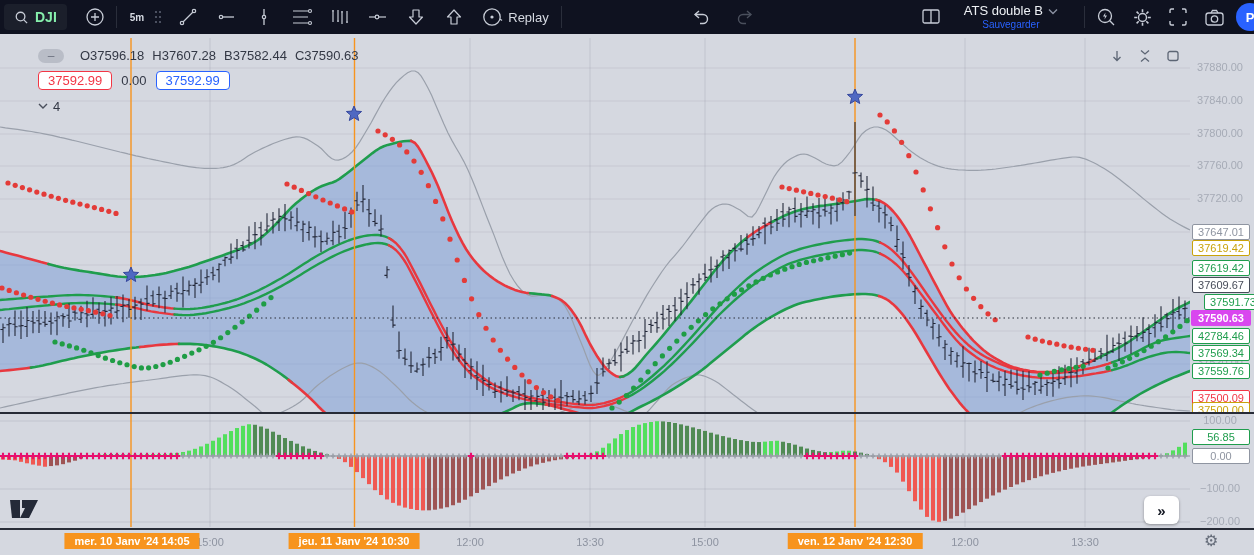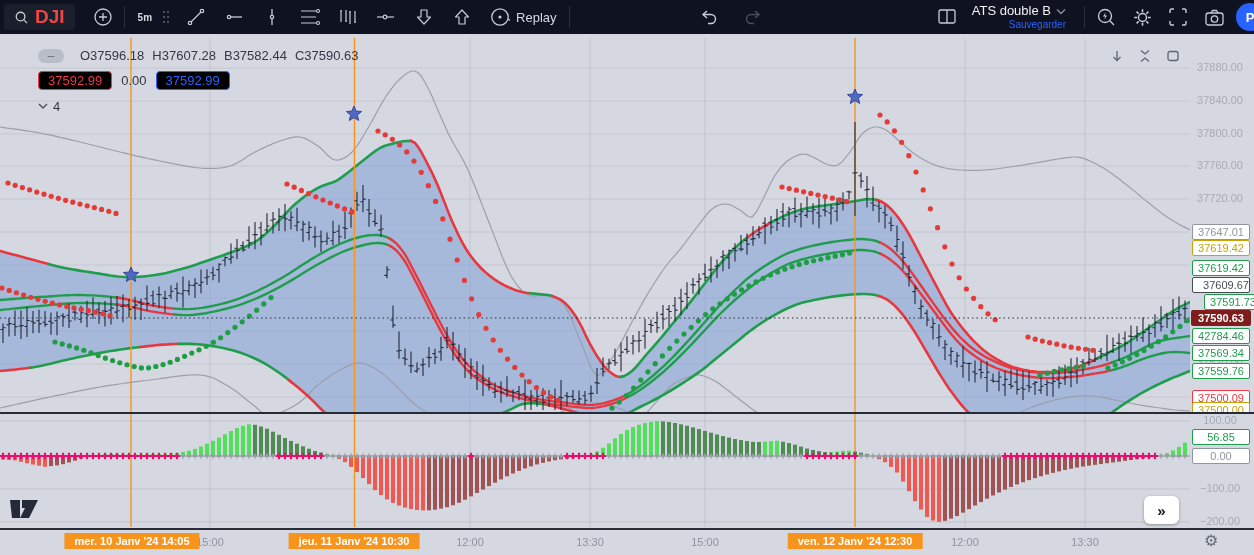--- a/index.html
+++ b/index.html
@@ -3,62 +3,62 @@
 <meta charset="utf-8">
 <style>
   html,body{margin:0;padding:0;background:#2a2d35;}
   #app{position:relative;width:1254px;height:555px;overflow:hidden;background:#d5d8e0;
        font-family:"Liberation Sans",sans-serif;-webkit-font-smoothing:antialiased;}
   
   #toolbar{position:absolute;left:0;top:0;width:1254px;height:34px;background:#0f1220;
            display:flex;align-items:center;color:#d6dae2;z-index:10;}
   #symbol-box{display:flex;align-items:center;gap:6px;background:#1b1f2b;border-radius:4px;
               height:26px;padding:0 10px;margin-left:4px;}
-  #symbol-box .sym{font-size:19px;font-weight:700;color:#ef4444;}
+  #symbol-box .sym{font-size:14px;font-weight:700;color:#86efac;}
   .tb-sep{width:1px;height:22px;background:#2a2e3b;margin:0 7px;}
   .tb-btn{display:flex;align-items:center;justify-content:center;width:28px;height:28px;
           border-radius:4px;cursor:pointer;}
   .tb-txt{font-size:13px;color:#d6dae2;}
   #interval{font-size:10px;font-weight:700;padding:0 6px;}
   #replay-label{font-size:13px;margin-left:2px;}
   #undo-redo{margin-left:118px;display:flex;gap:16px;}
   #tb-right{margin-left:auto;display:flex;align-items:center;}
-  #layout-name-block{display:flex;flex-direction:column;align-items:flex-end;line-height:1.1;
-                     margin:0 11px;cursor:pointer;}
+  #layout-name-block{display:flex;flex-direction:column;align-items:center;line-height:1.1;
+                     margin:0 19px;cursor:pointer;}
   #layout-name-row{display:flex;align-items:center;gap:5px;}
   #layout-name{font-size:13px;color:#eef1f5;}
   #save-label{font-size:10px;color:#2962ff;}
   #avatar{width:28px;height:28px;border-radius:50%;background:#2962ff;color:#fff;font-size:13px;
           font-weight:700;display:flex;align-items:center;justify-content:center;margin-left:8px;
           margin-right:-10px;}
   svg.ic{display:block;}
   
   #chart-svg{position:absolute;left:0;top:34px;z-index:1;}
   #legend{position:absolute;left:38px;top:48px;z-index:5;}
   #legend-row1{display:flex;align-items:center;gap:8px;font-size:13px;color:#333845;}
   #collapse-chip{width:26px;height:14px;border-radius:8px;background:#b9bdc7;color:#6d7380;
                  display:flex;align-items:center;justify-content:center;font-size:12px;
                  line-height:10px;cursor:pointer;margin-right:8px;}
   #legend-row2{display:flex;align-items:center;gap:9px;margin-top:8px;}
-  .price-chip{background:#000000;border:1px solid;border-radius:4px;font-size:13px;
+  .price-chip{background:#ffffff;border:1px solid;border-radius:4px;font-size:13px;
               padding:1px 9px;}
   #chip-sell{border-color:#f23645;color:#f23645;}
   #chip-buy{border-color:#2962ff;color:#2962ff;}
   #chg-val{font-size:13px;color:#333845;}
   #legend-row3{display:flex;align-items:center;gap:5px;margin-top:9px;font-size:13px;color:#333845;cursor:pointer;}
   #pane-controls{position:absolute;left:1108px;top:47px;z-index:5;display:flex;gap:10px;}
   .pc-btn{width:18px;height:18px;display:flex;align-items:center;justify-content:center;cursor:pointer;color:#5c6574;}
   
   #price-axis{position:absolute;left:1190px;top:34px;width:64px;height:379px;overflow:hidden;z-index:4;}
   #ind-axis{position:absolute;left:1190px;top:415px;width:64px;height:113px;overflow:hidden;z-index:4;}
   .ax-plain{position:absolute;left:0;width:60px;text-align:center;font-size:11px;color:#a6abb6;}
   .ax-box{position:absolute;left:2px;width:56px;text-align:center;font-size:11px;background:#fff;
           border:1px solid;border-radius:2px;padding:1px 0;}
   .ax-current{position:absolute;left:1px;width:60px;text-align:center;font-size:11px;font-weight:700;
-              background:#7f1d1d;color:#fff;border-radius:2px;padding:2px 0;}
+              background:#d946ef;color:#fff;border-radius:2px;padding:2px 0;}
   #pane-divider{position:absolute;left:0;top:412px;width:1254px;height:2px;background:#272b36;z-index:6;}
   
   #time-axis{position:absolute;left:0;top:528px;width:1254px;height:27px;background:#d5d8e0;
              border-top:2px solid #272b36;z-index:6;}
   .t-tick{position:absolute;top:6px;font-size:11px;color:#8d93a0;transform:translateX(-50%);}
   .t-session{position:absolute;top:3px;font-size:11px;font-weight:700;color:#fff;background:#f7941e;
              padding:2px 10px;transform:translateX(-50%);white-space:nowrap;}
   #ta-gear{position:absolute;left:1204px;top:1px;font-size:16px;color:#666d7a;cursor:pointer;}
   
   #expand-btn{position:absolute;left:1144px;top:496px;width:35px;height:28px;background:#fff;
@@ -1137,21 +1137,21 @@
   <div id="price-axis">
       <div class="ax-plain" style="top: 27px;">37880.00</div>
       <div class="ax-plain" style="top: 60px;">37840.00</div>
       <div class="ax-plain" style="top: 93px;">37800.00</div>
       <div class="ax-plain" style="top: 125px;">37760.00</div>
       <div class="ax-plain" style="top: 158px;">37720.00</div>
       <div class="ax-plain" style="top: 322px;">37520.00</div>
       <div class="ax-box" style="top: 190px; border-color: rgb(143, 149, 161); color: rgb(143, 149, 161);">37647.01</div>
       <div class="ax-box" style="top: 206px; border-color: rgb(201, 163, 10); color: rgb(201, 163, 10);">37619.42</div>
       <div class="ax-box" style="top: 226px; border-color: rgb(31, 157, 77); color: rgb(31, 157, 77);">37619.42</div>
-      <div class="ax-box" style="top: 243px; border-color: rgb(71, 76, 89); color: rgb(71, 76, 89); text-align: right;">37609.67</div>
+      <div class="ax-box" style="top: 243px; border-color: rgb(71, 76, 89); color: rgb(71, 76, 89);">37609.67</div>
       <div class="ax-box" style="top: 260px; border-color: rgb(31, 157, 77); color: rgb(31, 157, 77); margin-left: 12px;">37591.73</div>
       <div class="ax-box" style="top: 294px; border-color: rgb(31, 157, 77); color: rgb(31, 157, 77);">42784.46</div>
       <div class="ax-box" style="top: 311px; border-color: rgb(31, 157, 77); color: rgb(31, 157, 77);">37569.34</div>
       <div class="ax-box" style="top: 329px; border-color: rgb(31, 157, 77); color: rgb(31, 157, 77);">37559.76</div>
       <div class="ax-box" style="top: 356px; border-color: rgb(242, 54, 69); color: rgb(242, 54, 69);">37500.09</div>
       <div class="ax-box" style="top: 368px; border-color: rgb(201, 163, 10); color: rgb(201, 163, 10);">37500.00</div>
       <div class="ax-current" style="top: 276px;">37590.63</div>
     </div>
   <div id="ind-axis">
       <div class="ax-plain" style="top: -1px;">100.00</div>

